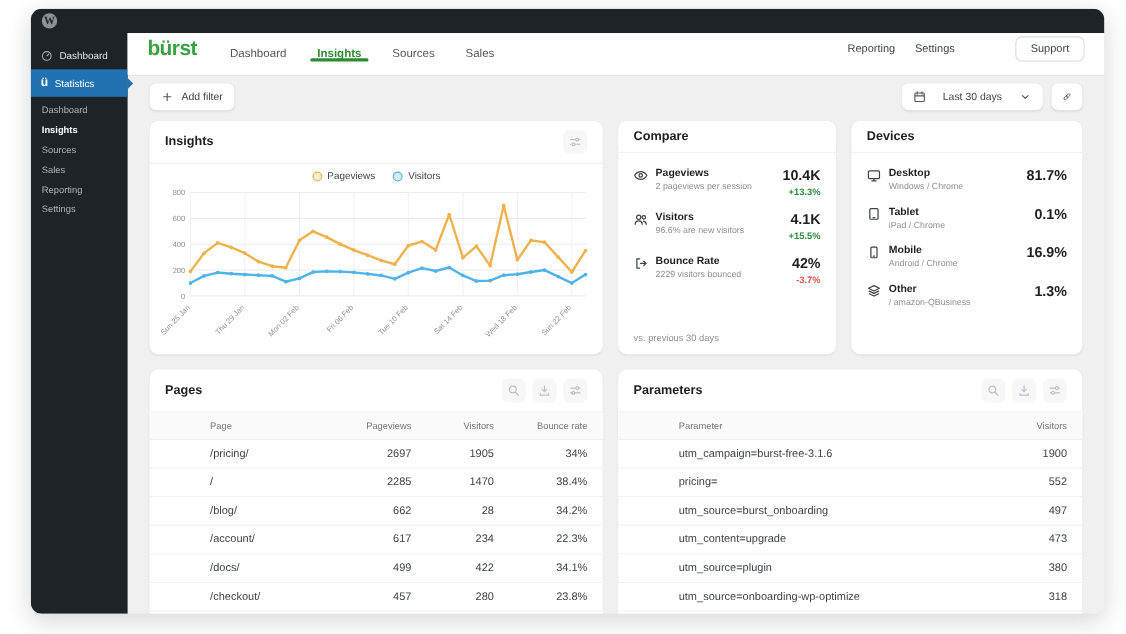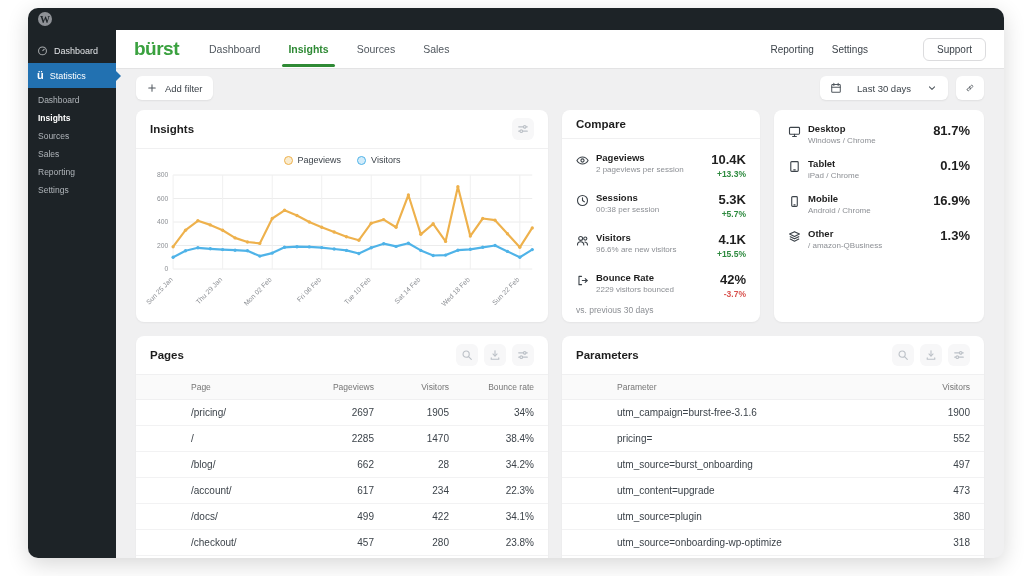--- a/index.html
+++ b/index.html
@@ -18,21 +18,21 @@
   .menu-item.active { background:#2271b1; color:#fff; position:relative; }
   .menu-item.active .burst-glyph { color:#fff; }
   .menu-item.active::after { content:""; position:absolute; left:100%; top:50%; transform:translateY(-50%);
     border:5px solid transparent; border-left-color:#2271b1; z-index:5; }
   .burst-glyph { font-size:11px; font-weight:bold; color:#a7aaad; line-height:1; }
   .submenu { padding:3px 0 6px; }
   .submenu-item { padding:4px 10px; font-size:8.5px; color:#b0b5ba; cursor:pointer; }
   .submenu-item.active { color:#fff; font-weight:bold; }
   
   .main { flex:1; display:flex; flex-direction:column; min-width:0; }
-  .app-header { background:#fff; height:38px; display:flex; align-items:center; padding:1px 18px; flex:none;
+  .app-header { background:#fff; height:38px; display:flex; align-items:flex-end; padding:12px 18px; flex:none;
                 box-shadow:0 1px 0 rgba(0,0,0,.05); position:relative; z-index:2; }
   .logo { font-size:19px; font-weight:800; letter-spacing:-.5px; color:#3aa13f; margin-right:16px; }
   .tabs { display:flex; height:100%; }
   .tab { display:flex; align-items:center; padding:0 14px; font-size:10.5px; color:#50575e; position:relative; cursor:pointer; }
   .tab.active { color:#2f8a35; font-weight:bold; }
   .tab.active::after { content:""; position:absolute; left:8px; right:8px; bottom:0; height:3px; background:#2f8a35; border-radius:2px; }
   .header-right { margin-left:auto; display:flex; align-items:center; gap:18px; font-size:10px; color:#3c434a; }
   .hdr-link { cursor:pointer; }
   .support-btn { border:1px solid #dcdcde; border-radius:6px; padding:5px 13px; background:#fff; font-size:10px; color:#3c434a; cursor:pointer;margin-left:37px; }
   
@@ -293,34 +293,20 @@
                     <div class="kpi-title">Pageviews</div>
                     <div class="kpi-sub">2 pageviews per session</div>
                   </div>
                 <div class="kpi-val">
                     <div class="kpi-num">10.4K</div>
                     <div class="kpi-delta up">+13.3%</div>
                   </div>
               </div>
               <div class="kpi-row">
                 <span class="kpi-icon"><svg viewBox="0 0 14 14">
-                      <circle cx="7" cy="7" r="5.4"></circle>
-                      <path d="M7 4.2V7l2 1.4"></path>
-                    </svg></span>
-                <div class="kpi-text">
-                    <div class="kpi-title">Sessions</div>
-                    <div class="kpi-sub">00:38 per session</div>
-                  </div>
-                <div class="kpi-val">
-                    <div class="kpi-num">5.3K</div>
-                    <div class="kpi-delta up">+5.7%</div>
-                  </div>
-              </div>
-              <div class="kpi-row">
-                <span class="kpi-icon"><svg viewBox="0 0 14 14">
                       <circle cx="5" cy="4.8" r="2.1"></circle>
                       <path d="M1.6 11.8c0-1.9 1.5-3.4 3.4-3.4s3.4 1.5 3.4 3.4"></path>
                       <circle cx="10" cy="4.9" r="1.7"></circle>
                       <path d="M9.6 8.6c1.6.3 2.8 1.6 2.8 3.2"></path>
                     </svg></span>
                 <div class="kpi-text">
                     <div class="kpi-title">Visitors</div>
                     <div class="kpi-sub">96.6% are new visitors</div>
                   </div>
                 <div class="kpi-val">
@@ -341,20 +327,23 @@
                 <div class="kpi-val">
                     <div class="kpi-num">42%</div>
                     <div class="kpi-delta down">-3.7%</div>
                   </div>
               </div>
               <div class="kpi-footer">vs. previous 30 days</div>
             </div>
           </div>
 
           <div class="card">
+            <div class="card-h">
+                <span class="card-title">Devices</span>
+              </div>
             <div class="kpi-body">
               <div class="kpi-row">
                 <span class="kpi-icon"><svg viewBox="0 0 14 14">
                       <rect x="1.6" y="2.6" width="10.8" height="7.4" rx="1"></rect>
                       <path d="M5 12.4h4M7 10v2.4"></path>
                     </svg></span>
                 <div class="kpi-text">
                     <div class="kpi-title">Desktop</div>
                     <div class="kpi-sub">Windows / Chrome</div>
                   </div>

